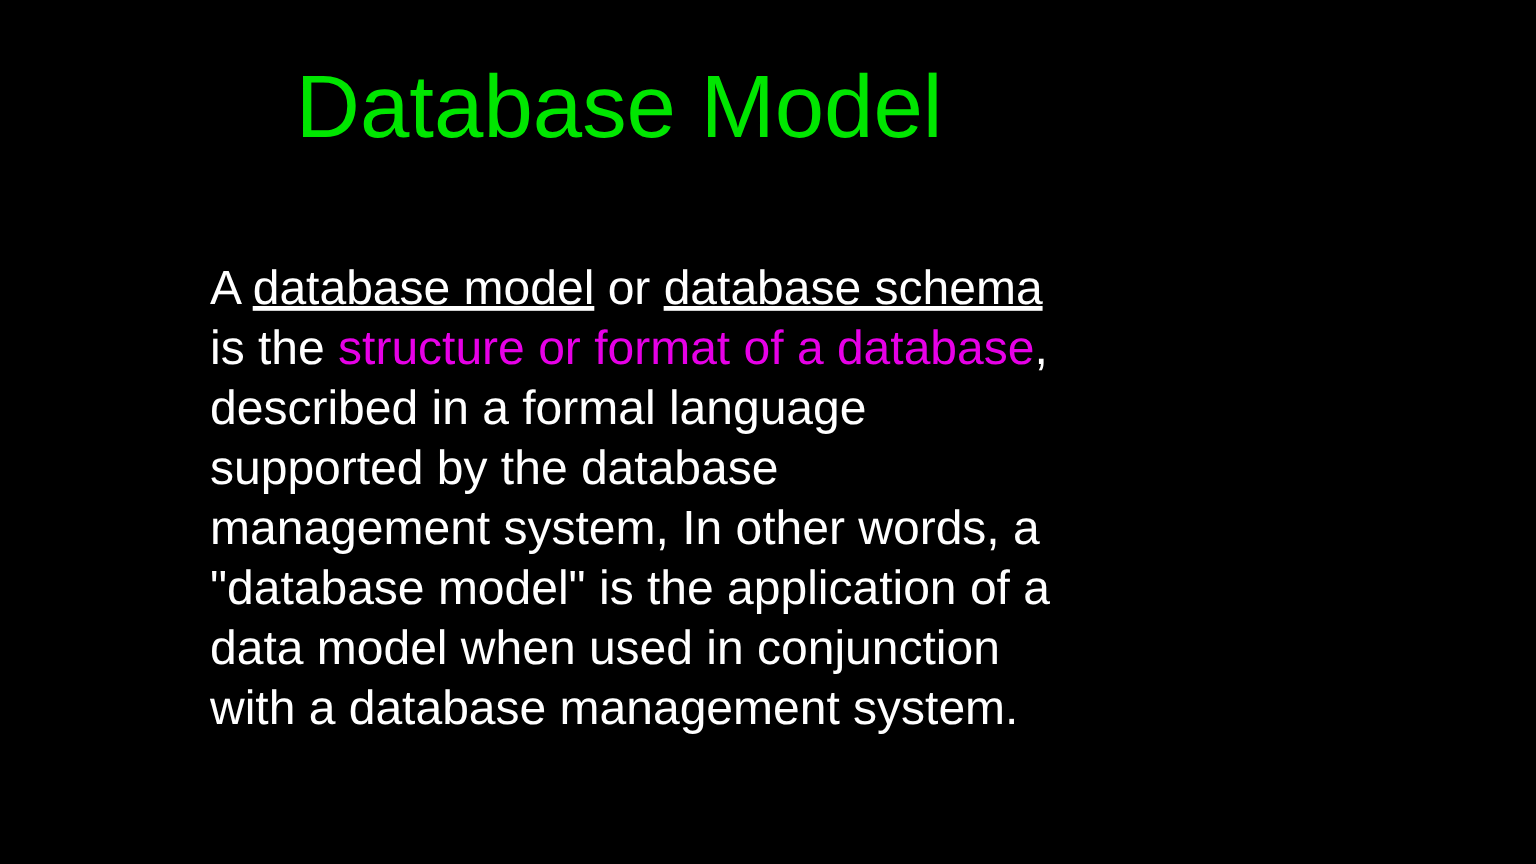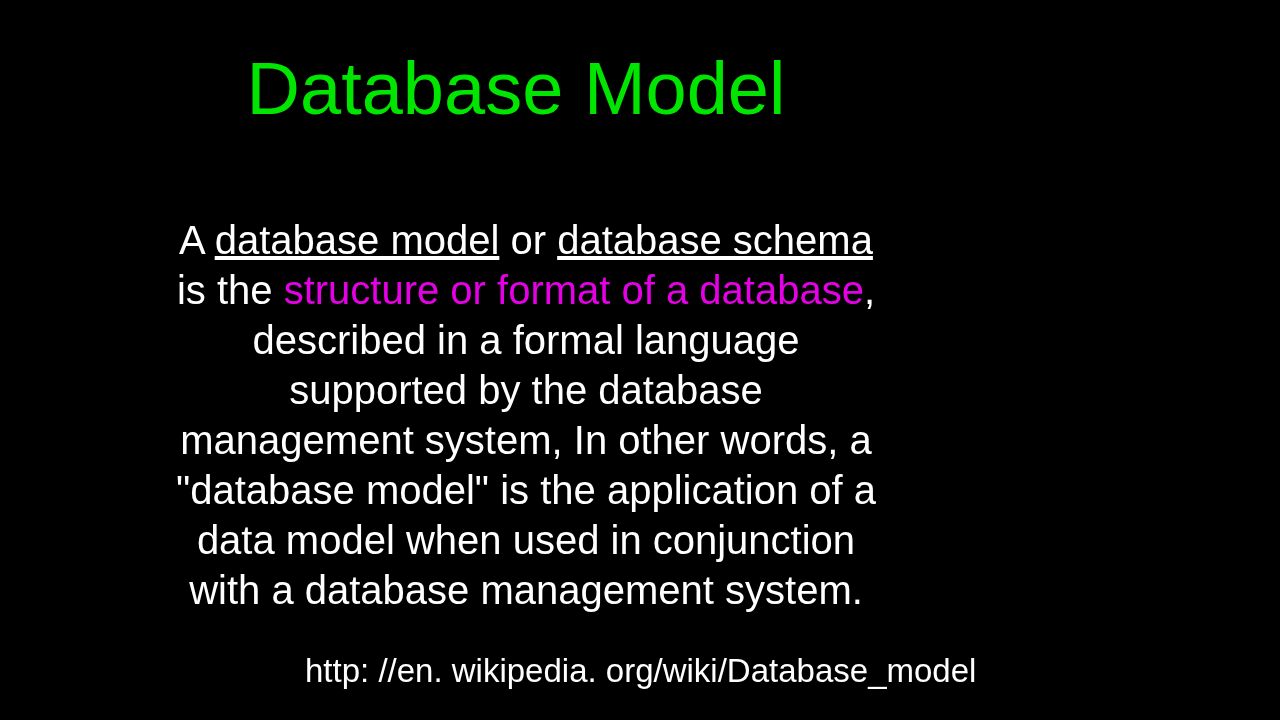--- a/index.html
+++ b/index.html
@@ -25,21 +25,21 @@
     top: 46px;
     left: 0;
     right: 0;
     font-weight: 400;
     letter-spacing: 0px;
   }
   .body {
     color: #ffffff;
     font-size: 40px;
     line-height: 1.25;
-    text-align: center;
+    text-align: left;
     position: absolute;
     top: 215px;
     left: 175px;
     right: 155px;
     font-weight: 400;
   }
   .underline {
     text-decoration: underline;
   }
   .magenta {
@@ -55,14 +55,13 @@
   }
 </style>
 </head>
 <body>
 
 <div class="slide">
   <div class="title">Database Model</div>
   <div class="body">
     <span>A </span><span class="underline">database model</span><span> or </span><span class="underline">database schema</span><span> is the </span><span class="magenta">structure or format of a database</span><span>, described in a formal language supported by the database management system, In other words, a "database model" is the application of a data model when used in conjunction with a database management system.</span>
   </div>
-  <div class="footer">http: //en. wikipedia. org/wiki/Database_model</div>
 </div>
 
 </body></html>

